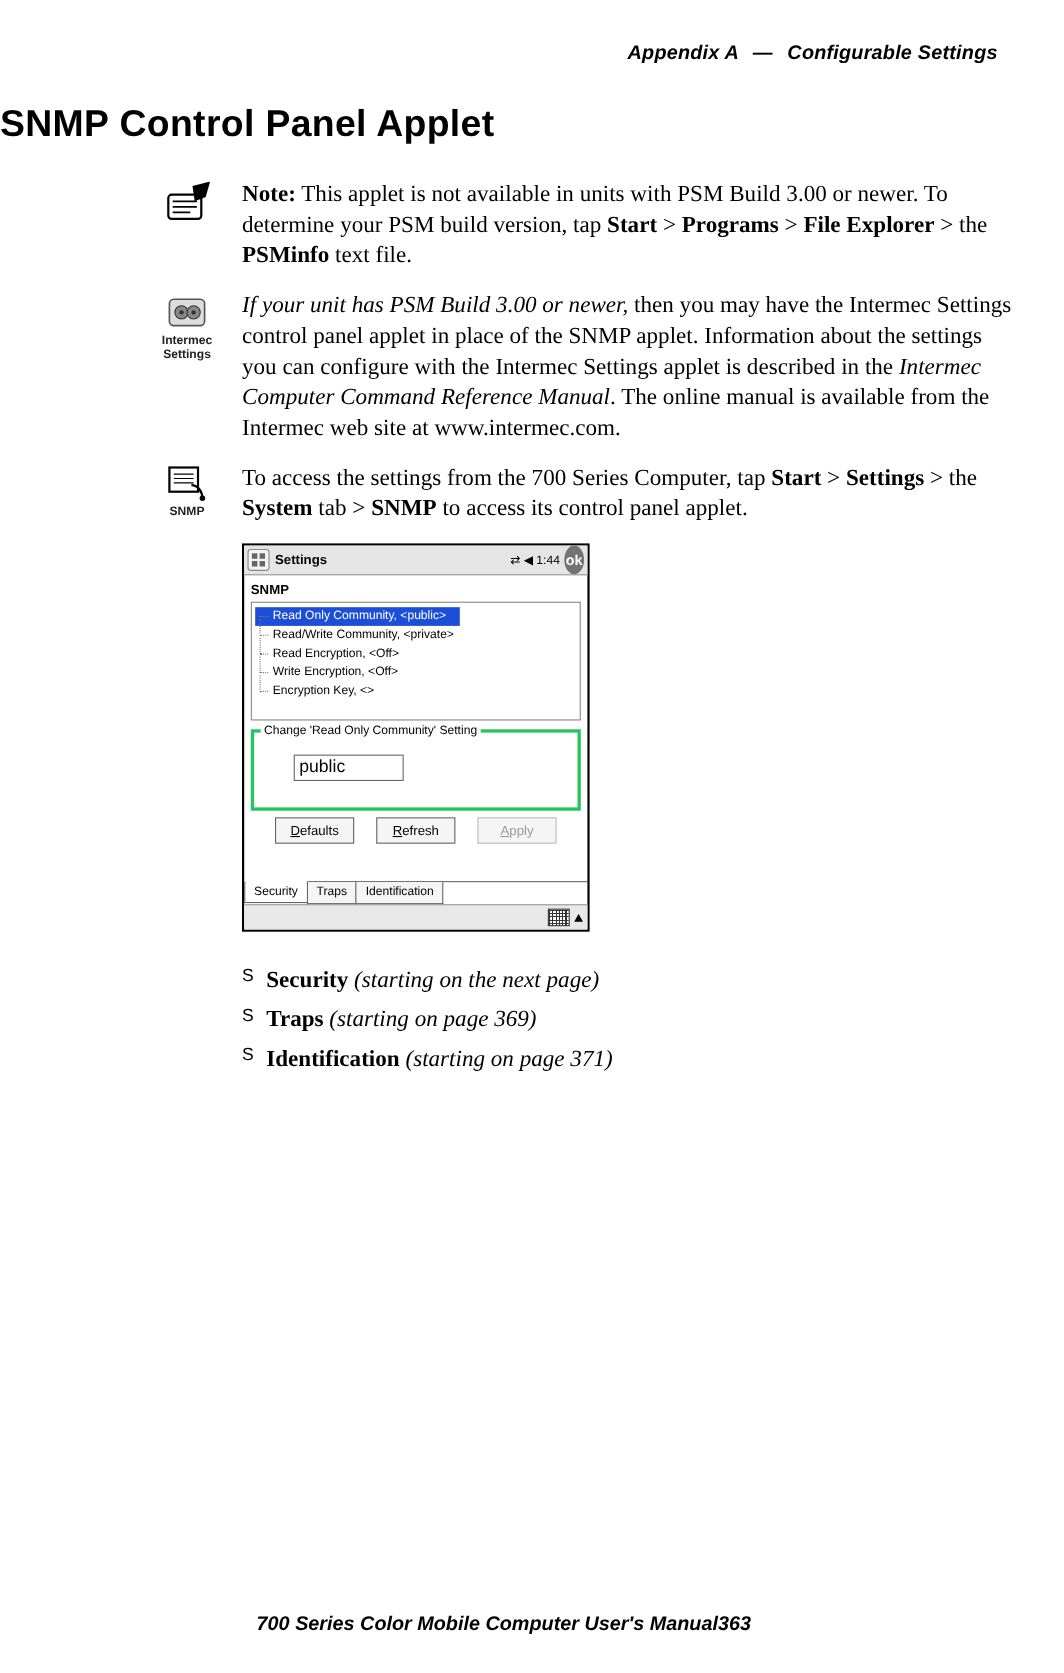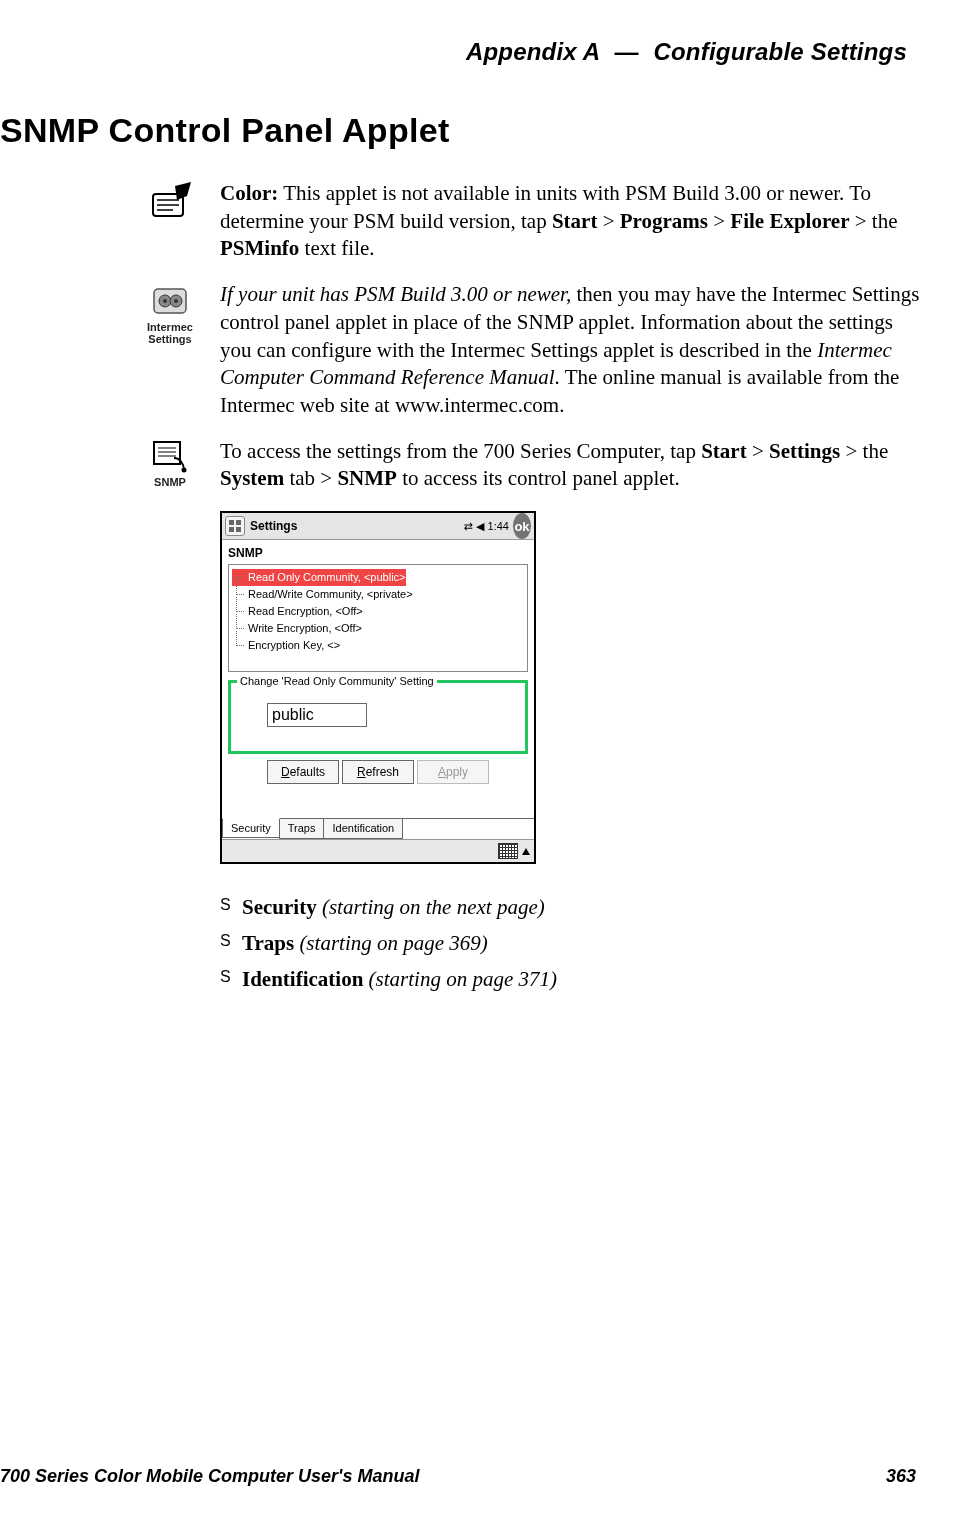--- a/index.html
+++ b/index.html
@@ -16,22 +16,22 @@
   }
   .page {
     padding: 38px 20px 0 0;
     box-sizing: border-box;
   }
   .running-head {
     text-align: right;
     font-family: Arial, Helvetica, sans-serif;
     font-weight: bold;
     font-style: italic;
-    font-size: 24px;
-    margin: 0 40px 45px 0;
+    font-size: 18px;
+    margin: 0 40px 35px 0;
     letter-spacing: 0.2px;
   }
   .running-head .dash { font-style: normal; font-weight: bold; padding: 0 8px; }
   h1.section-title {
     font-family: Arial, Helvetica, sans-serif;
     font-weight: 900;
     font-size: 34px;
     margin: 25px 0 30px 0;
     letter-spacing: 0.3px;
   }
@@ -152,24 +152,24 @@
   }
   .tree-item::after {
     content: "";
     position: absolute;
     left: 4px; top: -6px; bottom: 50%;
     width: 1px;
     border-left: 1px dotted #777;
   }
   .tree-item.first::after { top: 8px; }
   .tree-item.selected {
-    background: #ef4444;
+    background: #1d4ed8;
     color: #fff;
     display: inline-block;
-    padding-right: 0;
+    padding-right: 12px;
   }
   .fieldset {
     margin: 8px 6px 6px 6px;
     border: 3px solid #22c55e;
     padding: 20px 8px 24px 8px;
     position: relative;
   }
   .fieldset .legend {
     position: absolute;
     top: -8px; left: 6px;
@@ -180,21 +180,21 @@
   .fieldset input.text {
     border: 1px solid #666;
     font-family: Tahoma, Arial, sans-serif;
     font-size: 16px;
     padding: 2px 4px;
     width: 90px;
     margin-left: 28px;
   }
   .btnrow {
     display: flex;
-    gap: 3px;
+    gap: 20px;
     justify-content: center;
     padding: 0 6px 10px 6px;
   }
   .btnrow button {
     width: 72px;
     height: 24px;
     border: 1px solid #666;
     background: #f5f5f5;
     font-family: Tahoma, Arial, sans-serif;
     font-size: 12px;
@@ -246,21 +246,21 @@
     border-right: 4px solid transparent;
     border-bottom: 7px solid #000;
   }
 
   .footer {
     position: absolute;
     bottom: 34px;
     left: 0;
     width: 956px;
     display: flex;
-    justify-content: space-between;
+    justify-content: center;
     padding: 0 40px 0 0;
     box-sizing: border-box;
     font-family: Arial, Helvetica, sans-serif;
     font-weight: bold;
     font-style: italic;
     font-size: 18px;
   }
 </style>
 </head>
 <body>
@@ -280,21 +280,21 @@
       <div class="margin-icon">
         <svg width="46" height="38" viewBox="0 0 46 38">
           <rect x="6" y="12" width="30" height="22" rx="3" fill="none" stroke="#000" stroke-width="2"></rect>
           <line x1="10" y1="18" x2="32" y2="18" stroke="#000" stroke-width="1.5"></line>
           <line x1="10" y1="23" x2="32" y2="23" stroke="#000" stroke-width="1.5"></line>
           <line x1="10" y1="28" x2="26" y2="28" stroke="#000" stroke-width="1.5"></line>
           <path d="M28 4 L44 0 L40 14 L30 18 Z" fill="#000"></path>
         </svg>
       </div>
       <p style="margin:0">
-        <b>Color:</b><span> This applet is not available in units with PSM Build 3.00 or newer. To determine your PSM build version, tap </span><b>Start</b><span> &gt; </span><b>Programs</b><span> &gt; </span><b>File Explorer</b><span> &gt; the </span><b>PSMinfo</b><span> text file.</span>
+        <b>Note:</b><span> This applet is not available in units with PSM Build 3.00 or newer. To determine your PSM build version, tap </span><b>Start</b><span> &gt; </span><b>Programs</b><span> &gt; </span><b>File Explorer</b><span> &gt; the </span><b>PSMinfo</b><span> text file.</span>
       </p>
     </div>
 
     <div class="block">
       <div class="margin-icon">
         <svg width="40" height="36" viewBox="0 0 40 36">
           <rect x="4" y="6" width="32" height="24" rx="4" fill="#ddd" stroke="#555" stroke-width="1.5"></rect>
           <circle cx="15" cy="18" r="6" fill="#888" stroke="#333"></circle>
           <circle cx="26" cy="18" r="6" fill="#888" stroke="#333"></circle>
           <circle cx="15" cy="18" r="2" fill="#333"></circle>

